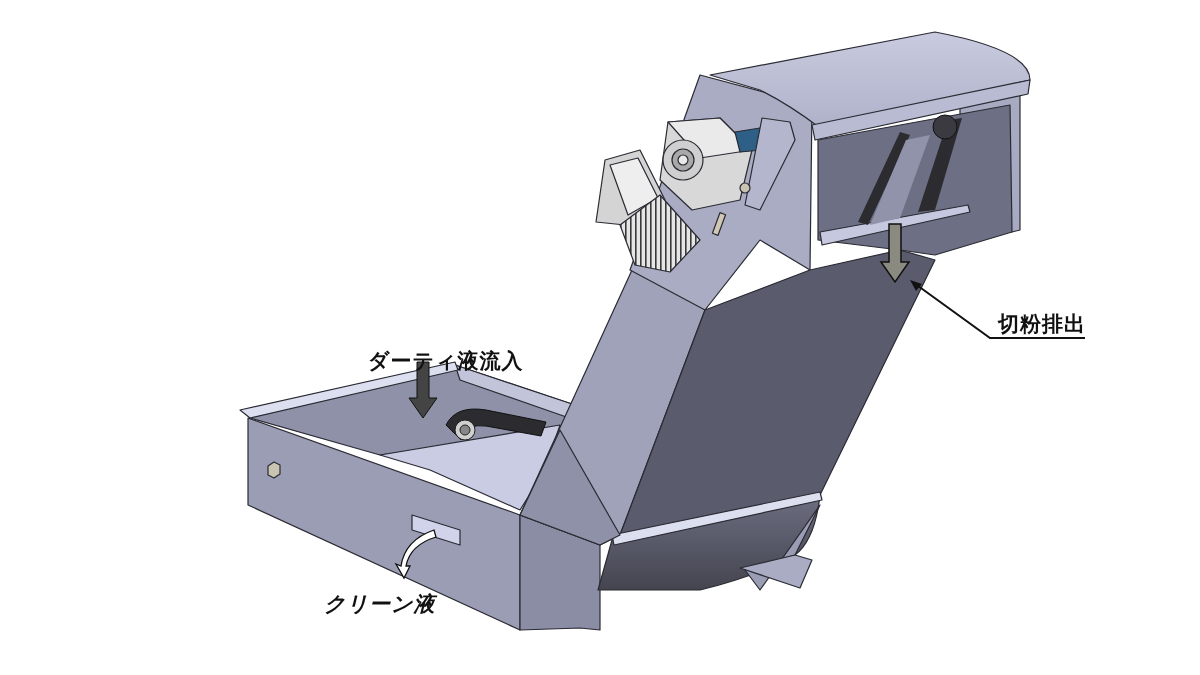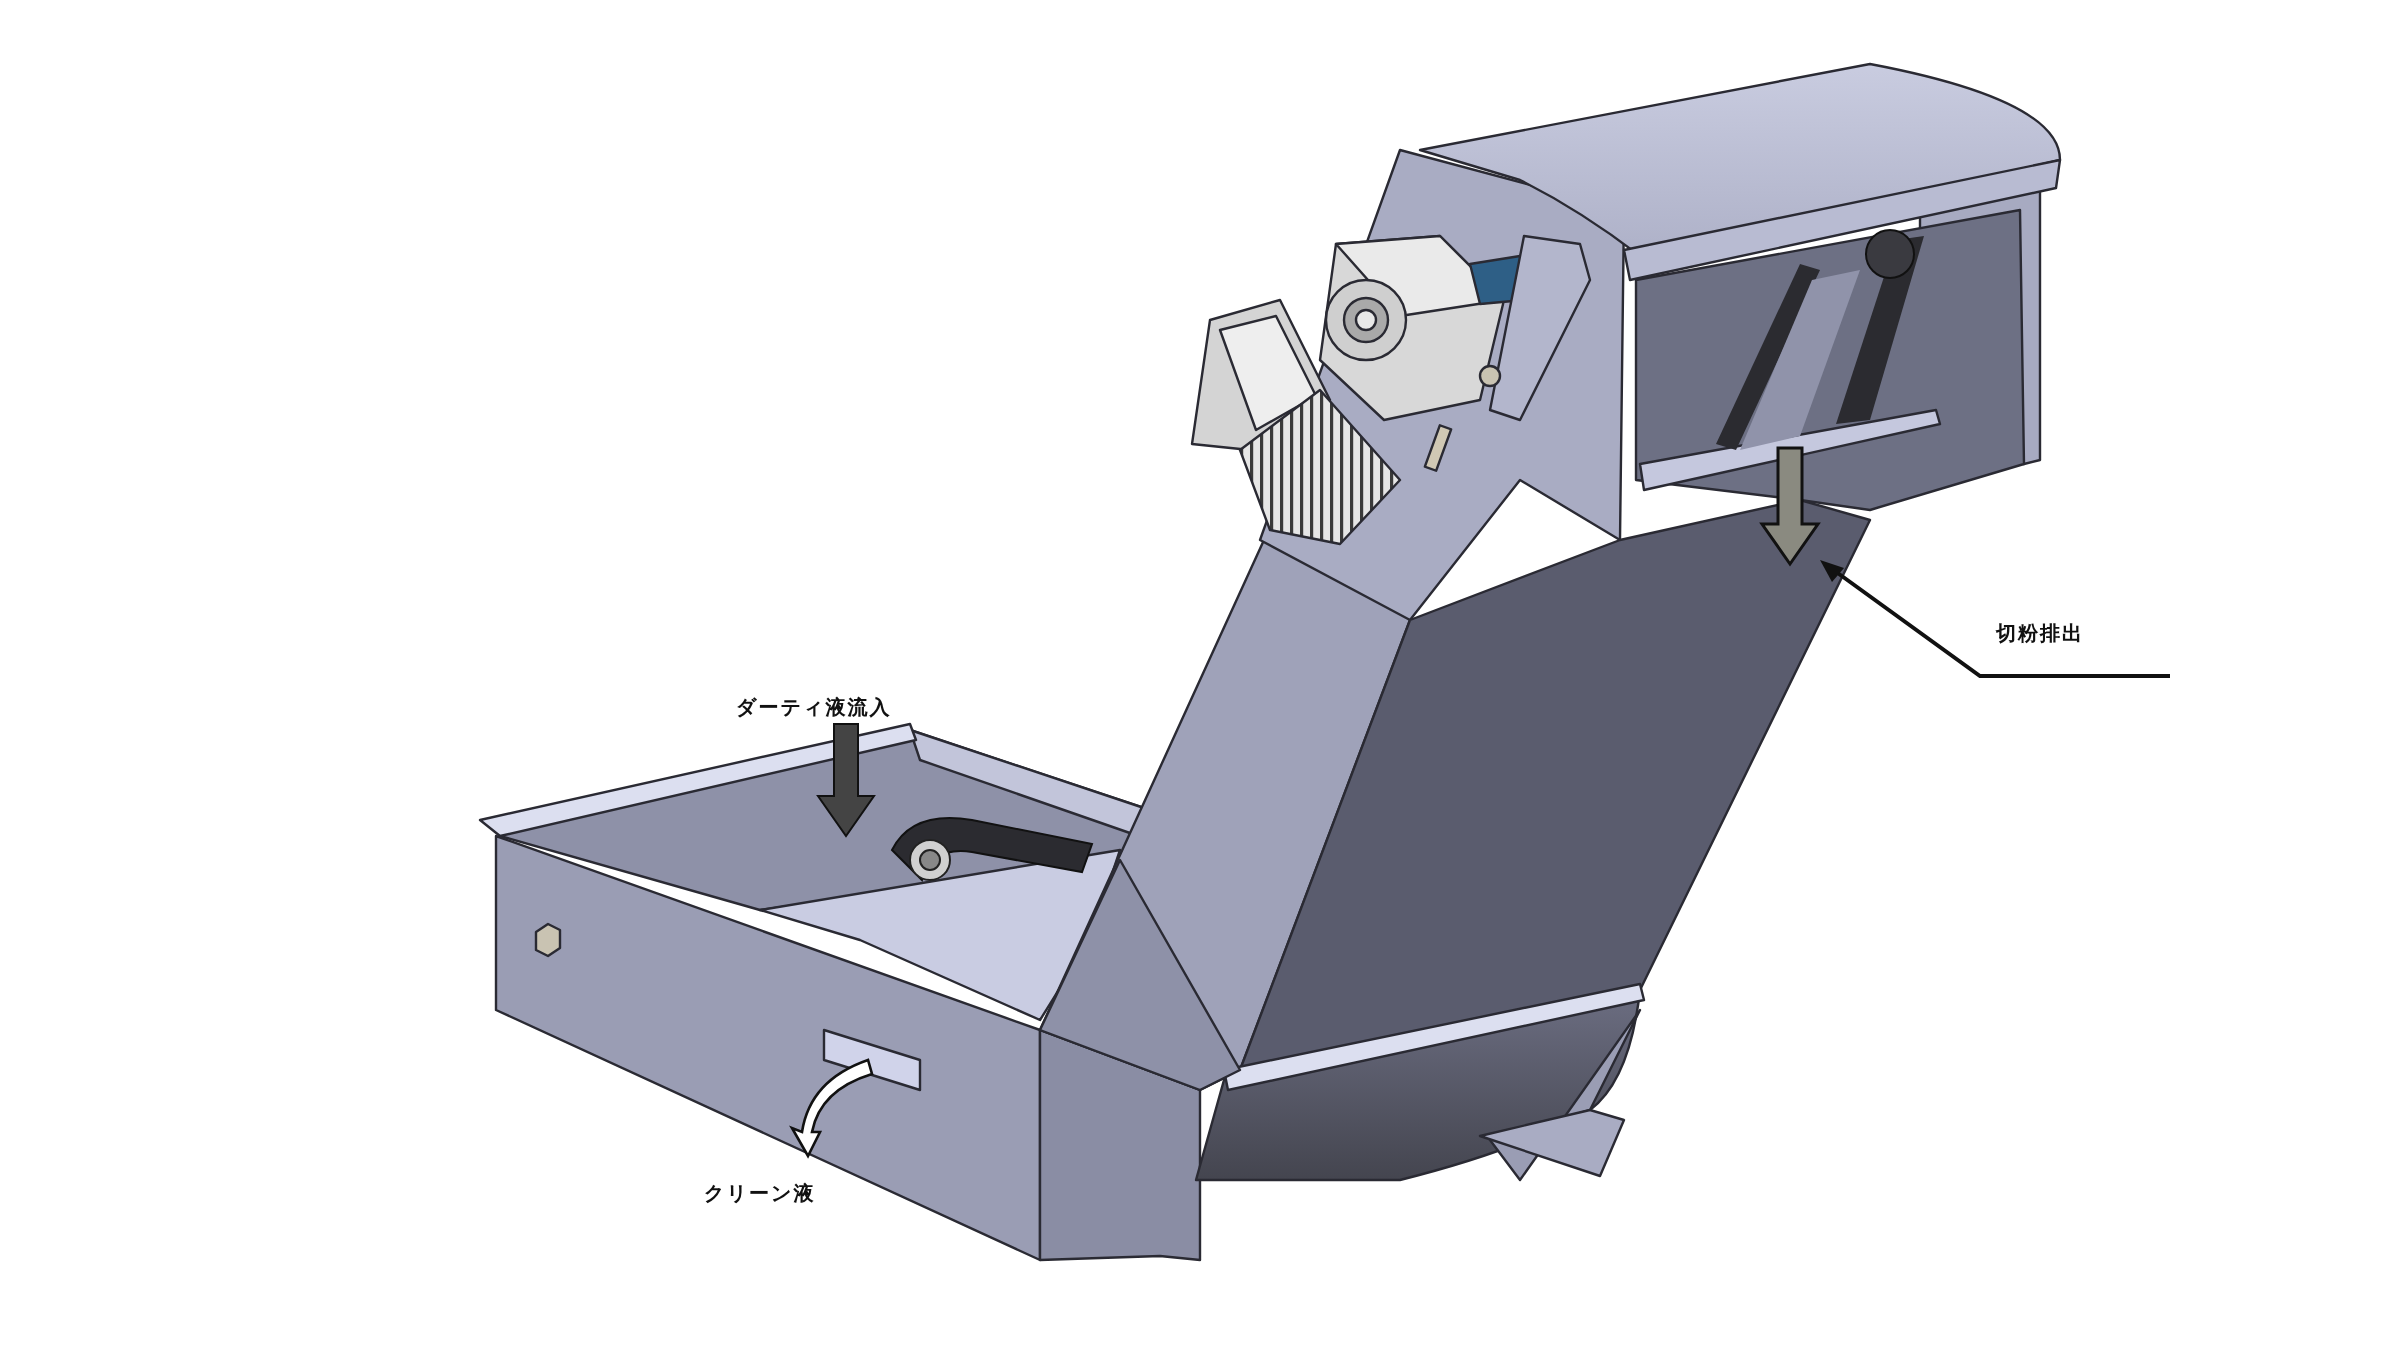--- a/index.html
+++ b/index.html
@@ -1,22 +1,22 @@
 <!DOCTYPE html>
 <html><head>
 <meta charset="utf-8">
 <style>
   html, body { margin: 0; padding: 0; background: #ffffff; }
   body { width: 1200px; height: 675px; position: relative; overflow: hidden;
          font-family: "DejaVu Sans", sans-serif; }
   #stage { position: absolute; left: 0; top: 0; width: 1200px; height: 675px; }
-  .label { position: absolute; font-size: 10px; font-weight: bold; color: #111; white-space: nowrap; letter-spacing: 1px; }
+  .label { position: absolute; font-size: 21px; font-weight: bold; color: #111; white-space: nowrap; letter-spacing: 1px; }
   #lbl-dirty { left: 368px; top: 347px; }
   #lbl-chips { left: 998px; top: 310px; }
-  #lbl-clean { left: 352px; top: 590px; }
+  #lbl-clean { left: 324px; top: 590px; font-style: italic; }
 </style>
 </head>
 <body>
 
 <div id="stage">
   <svg width="1200" height="675" viewBox="0 0 1200 675">
     <defs>
       <linearGradient id="gBottom" x1="0" y1="0" x2="0" y2="1">
         <stop offset="0" stop-color="#6c6e82"></stop>
         <stop offset="1" stop-color="#44454f"></stop>

